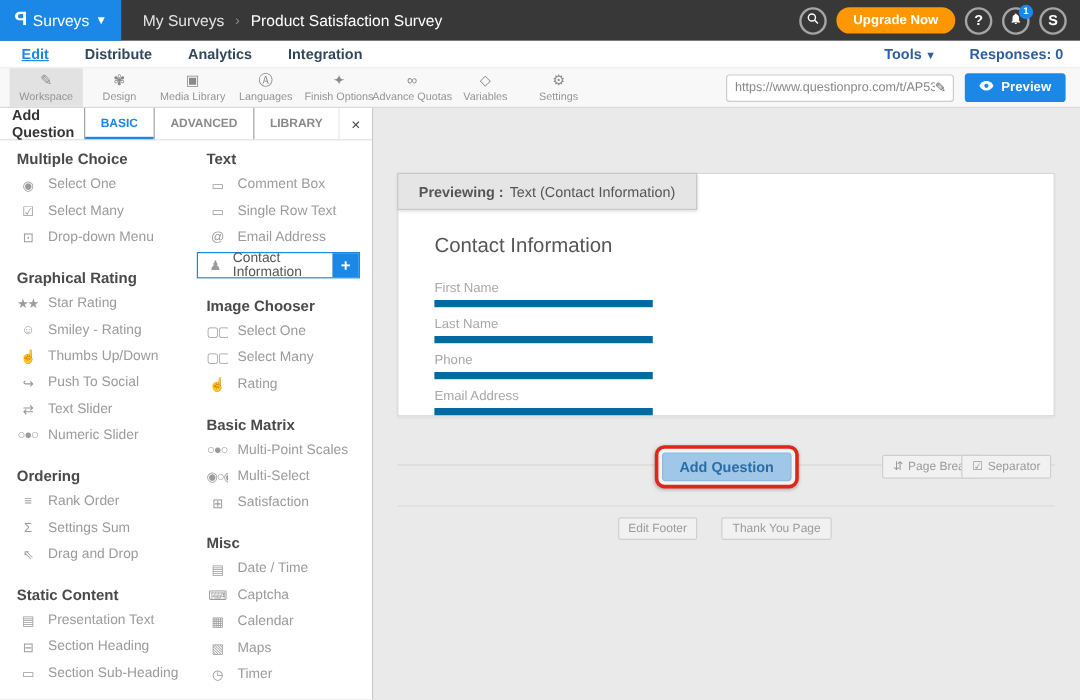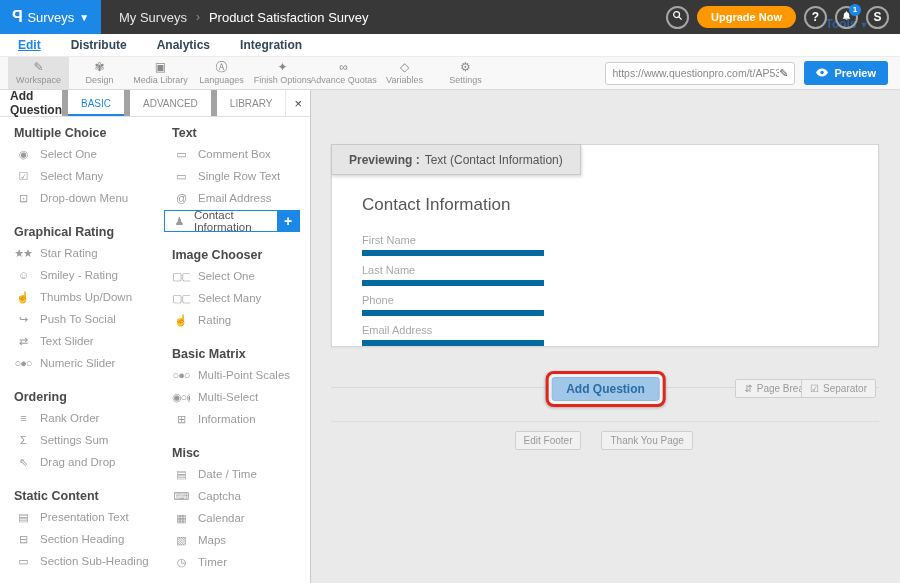--- a/index.html
+++ b/index.html
@@ -19,21 +19,21 @@
   .top-actions { margin-left:auto; display:flex; align-items:flex-start; gap:8px; padding-right:11px; }
   .circle-btn { width:23px; height:23px; border-radius:50%; border:2px solid #a5a5a5; background:transparent; color:#fff; font-size:12px; font-weight:bold; display:flex; align-items:center; justify-content:center; cursor:pointer; position:relative; font-family:inherit; }
   .upgrade { height:22px; border:none; border-radius:11px; background:#ff9800; color:#fff; font-size:11px; font-weight:bold; padding:0 14px; cursor:pointer; font-family:inherit; }
   .badge { position:absolute; top:-4px; right:-5px; width:12px; height:12px; border-radius:50%; background:#1b87e6; color:#fff; font-size:8px; font-weight:bold; display:flex; align-items:center; justify-content:center; }
 
   
   .navrow { height:23px; background:#fff; border-bottom:1px solid #ececec; display:flex; align-items:center; padding:0 14px 0 18px; }
   #nav-items { display:flex; gap:30px; }
   .nav-item { font-size:12px; font-weight:bold; color:#33475b; cursor:pointer; }
   .nav-item.active { color:#1b87e6; text-decoration:underline; }
-  .nav-right { margin-left:auto; display:flex; gap:28px; align-items:center;flex-direction:column; }
+  .nav-right { margin-left:auto; display:flex; gap:28px; align-items:center; }
   .nav-right span { font-size:12px; font-weight:bold; color:#2d5f9e; cursor:pointer; }
   .nav-right .caret { font-size:9px; margin-left:3px; }
 
   
   .toolbar { height:33px; background:#f8f8f8; border-bottom:1px solid #d9d9d9; display:flex; align-items:stretch; padding-left:8px; }
   #toolbar-tabs { display:flex; }
   .tool-tab { width:61px; display:flex; flex-direction:column; align-items:center; justify-content:center; gap:1px; cursor:pointer; }
   .tool-tab.active { background:#e2e2e2; }
   .t-icon { font-size:12px; line-height:13px; color:#8a8a8a; }
   .t-label { font-size:9px; color:#949494; white-space:nowrap; }
@@ -41,21 +41,21 @@
   .url-box { width:190px; height:23px; background:#fff; border:1px solid #ccc; border-radius:3px; display:flex; align-items:center; padding:0 6px; cursor:text; }
   .url-text { flex:1; font-size:10.5px; color:#888; white-space:nowrap; overflow:hidden; }
   .url-pencil { font-size:11px; color:#555; }
   .preview-btn { height:24px; background:#1b87e6; border:none; border-radius:3px; color:#fff; font-size:11px; font-weight:bold; padding:0 12px; display:flex; align-items:center; gap:6px; cursor:pointer; font-family:inherit; }
 
   
   .workArea { display:flex; height:493px; }
   .panel { width:311px; background:#fff; border-right:1px solid #c9c9c9; display:flex; flex-direction:column; }
   .panel-header { height:27px; display:flex; align-items:stretch; border-bottom:1px solid #e0e0e0; flex:none; }
   .panel-title { flex:1; font-size:12px; font-weight:bold; color:#333; display:flex; align-items:center; padding-left:10px; }
-  .panel-tab { padding:0 13px; display:flex; align-items:center; justify-content:center; font-size:10px; color:#8a8a8a; border-left:6px solid #a3a3a3; position:relative; cursor:pointer; }
+  .panel-tab { padding:0 13px; display:flex; align-items:center; justify-content:center; font-size:10px; color:#8a8a8a; border-left:1px solid #a3a3a3; position:relative; cursor:pointer;font-weight:bold; }
   .panel-tab.active { color:#1b87e6; }
   .panel-tab.active::after { content:""; position:absolute; left:0; right:0; bottom:0; height:2px; background:#1b87e6; }
   .panel-close { width:28px; display:flex; align-items:center; justify-content:center; font-size:13px; color:#444; border-left:1px solid #e8e8e8; cursor:pointer; }
   .panel-cols { flex:1; display:flex; overflow:hidden;justify-content:space-between; }
   .p-col0 { width:158px; }
   .p-col1 { flex:1; }
   .group-title { font-size:12.5px; font-weight:bold; color:#4a4a4a; margin:16px 0 3px 14px; }
   .group-title:first-child { margin-top:9px; }
   .q-item { height:22px; display:flex; align-items:center; gap:8px; margin-left:14px; font-size:11.5px; color:#9b9b9b; cursor:pointer; }
   .q-icon { width:18px; flex:none; text-align:center; font-size:11px; color:#9b9b9b; letter-spacing:-1px; white-space:nowrap; overflow:hidden; }
@@ -307,21 +307,21 @@
             <div class="q-item">
               <span class="q-icon">○●○</span>
               <span class="q-label">Multi-Point Scales</span>
             </div>
             <div class="q-item">
               <span class="q-icon">◉○◉</span>
               <span class="q-label">Multi-Select</span>
             </div>
             <div class="q-item">
               <span class="q-icon">⊞</span>
-              <span class="q-label">Information</span>
+              <span class="q-label">Satisfaction</span>
             </div>
             <div class="group-title">Misc</div>
             <div class="q-item">
               <span class="q-icon">▤</span>
               <span class="q-label">Date / Time</span>
             </div>
             <div class="q-item">
               <span class="q-icon">⌨</span>
               <span class="q-label">Captcha</span>
             </div>

